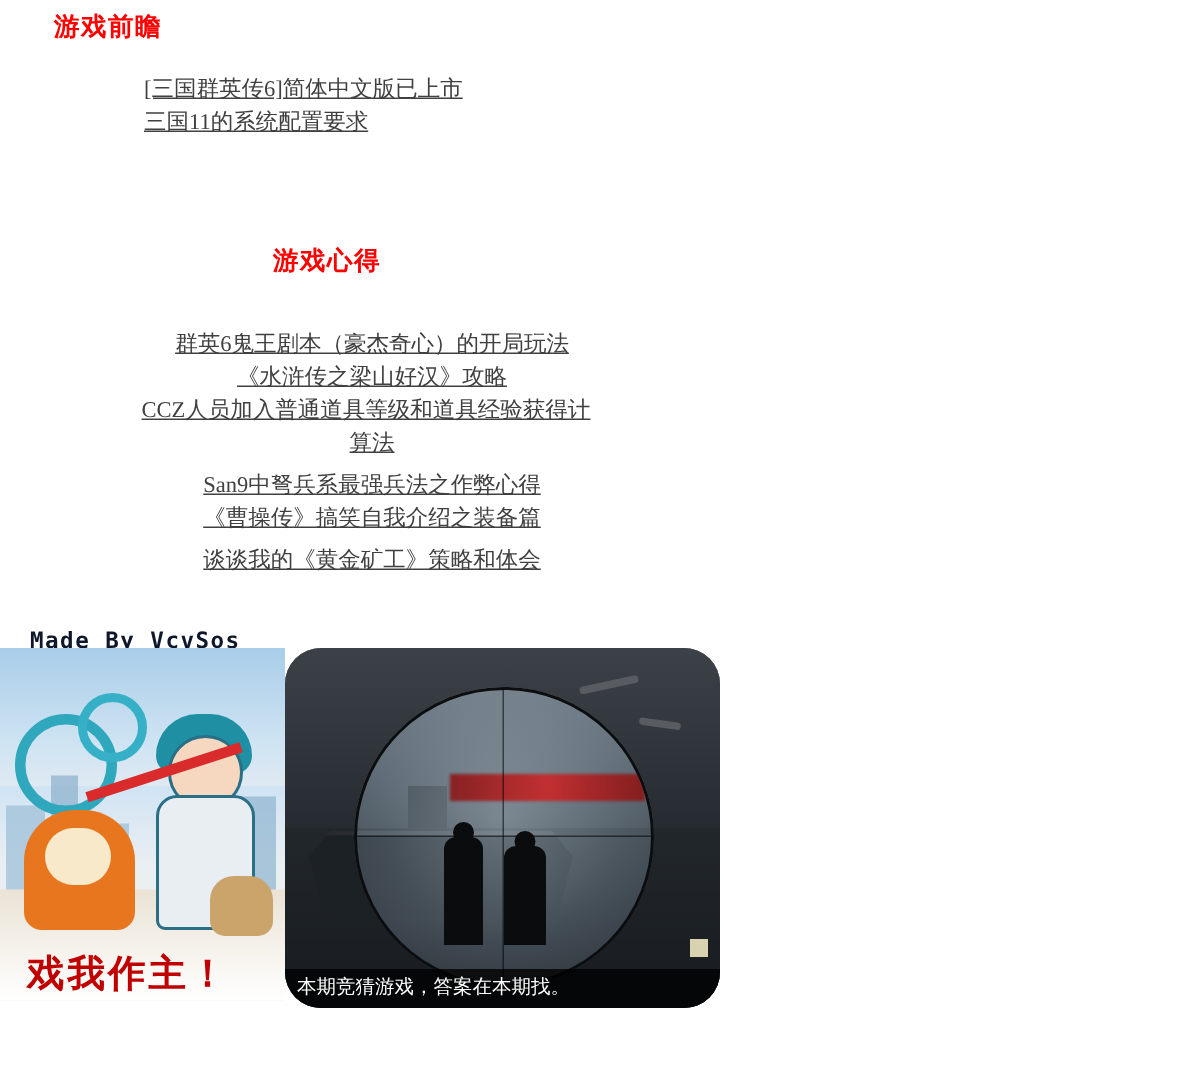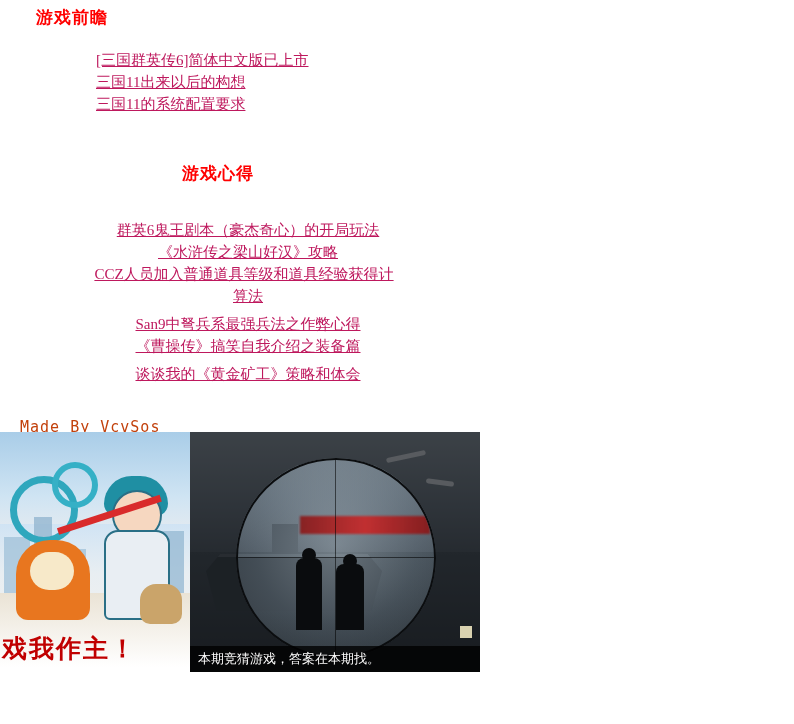--- a/index.html
+++ b/index.html
@@ -37,21 +37,21 @@
     margin: 0;
     padding: 0;
     list-style: none;
   }
   .links li {
     font-size: 15px;
     line-height: 22px;
     color: #000080;
   }
   .links a {
-    color: #be185d;
+    color: #404040;
     text-decoration: underline;
     cursor: pointer;
   }
   .indent1 { padding-left: 60px; }
 
   
   #block-preview { position: absolute; left: 36px; top: 6px; }
   #block-preview .sec-title { margin-left: 0; }
   #preview-links { margin-top: 20px; }
 
@@ -61,22 +61,22 @@
   
   .hang {
     padding-left: 60px;
     text-indent: -8px;
   }
 
   #made-by {
     position: absolute;
     left: 20px;
     top: 418px;
-    color: #c2410c;
-    font-weight: normal;
+    color: #0f172a;
+    font-weight: bold;
     font-size: 15px;
     font-family: "DejaVu Sans Mono", "Liberation Mono", monospace;
     letter-spacing: 1px;
   }
 
   
   #art-left {
     position: absolute;
     left: 0px;
     top: 432px;
@@ -133,31 +133,32 @@
     background: #caa46a; border-radius: 16px 16px 10px 10px;
   }
   #art-left .ground {
     position: absolute; left: 0; bottom: 0; width: 190px; height: 74px;
     background: linear-gradient(180deg,#eae3d5 0%, #ffffff 100%);
   }
   #art-left .banner {
     position: absolute; left: 0; bottom: 2px; width: 190px;
     color: #c00000; font-weight: bold; font-size: 25px; letter-spacing: 2px;
     font-family: "DejaVu Sans", "Liberation Sans", sans-serif;
-    text-align: left; padding-left: 2px;
+    text-align: left; padding-left: 18px;
   }
 
   #art-right {
     position: absolute;
     left: 190px;
     top: 432px;
     width: 290px;
     height: 240px;
     overflow: hidden;
     background: #2b2f33;
+    border-radius: 24px;
   }
   #art-right .skyr {
     position:absolute; left:0; top:0; width:290px; height:120px;
     background: linear-gradient(180deg,#8e9aa3 0%, #6f7b85 55%, #555f68 100%);
   }
   #art-right .sear {
     position:absolute; left:0; top:120px; width:290px; height:120px;
     background: linear-gradient(180deg,#4a545c 0%, #2f363c 100%);
   }
   #art-right .ship {
@@ -216,21 +217,20 @@
 <body>
 
 <div class="page">
 
   <div class="col col-left">
 
     <div id="block-preview">
       <div class="sec-title">游戏前瞻</div>
       <ul class="links" id="preview-links">
         <li class="indent1"><a>[三国群英传6]简体中文版已上市</a></li>
-        <li class="indent1"><a>三国11出来以后的构想</a></li>
         <li class="indent1"><a>三国11的系统配置要求</a></li>
       </ul>
     </div>
 
     <div id="block-xinde">
       <div class="sec-title">游戏心得</div>
       <ul class="links" id="xinde-links">
         <li class="indent1"><a>群英6鬼王剧本（豪杰奇心）的开局玩法</a></li>
         <li class="indent1"><a>《水浒传之梁山好汉》攻略</a></li>
         <li class="hang"><a>CCZ人员加入普通道具等级和道具经验获得计算法</a></li>

